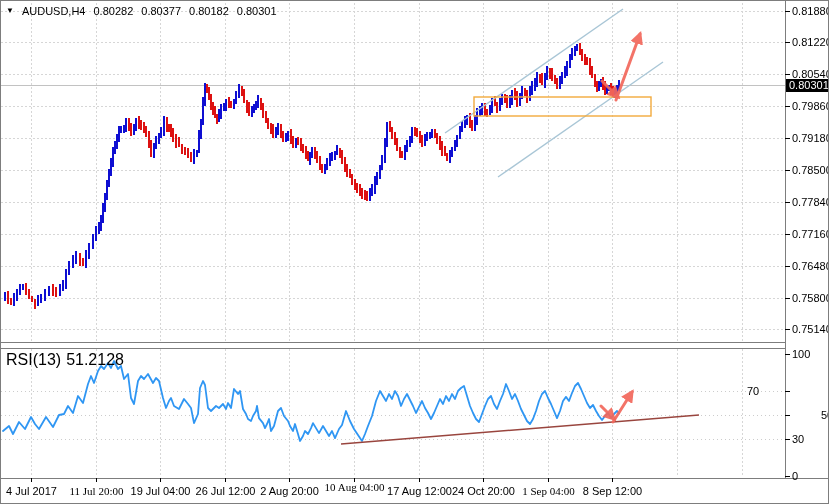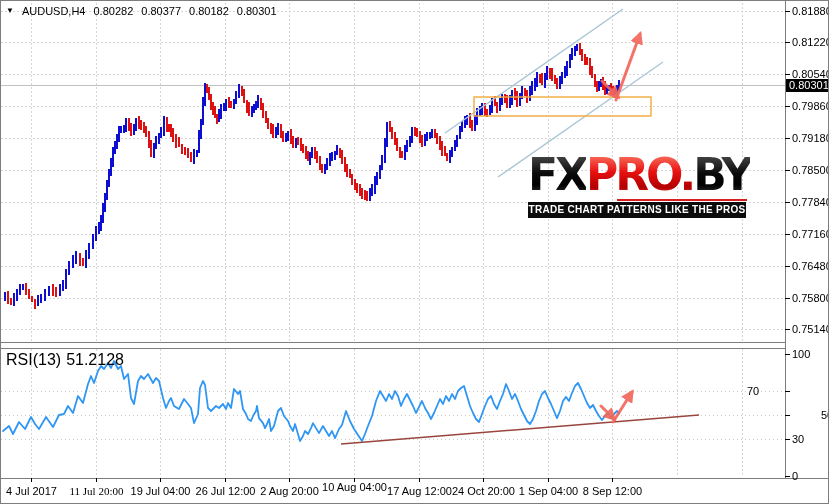--- a/index.html
+++ b/index.html
@@ -401,27 +401,20 @@
     <span>0.80301</span>
   </div>
 
   <div class="rsi-header">
     <span>RSI(13)</span>
     <span>51.2128</span>
   </div>
 
   <div class="price-tag" id="price-tag" style="background: rgb(0, 0, 0); color: rgb(255, 255, 255); top: 78px;">0.80301</div>
 
-  <div class="watermark">
-    <div class="wm-text">
-      <span class="wm-dark">FX</span><span class="wm-red">PRO.</span><span class="wm-dark">BY</span>
-    </div>
-    <div class="wm-redline" id="wm-redline" style="background: rgb(212, 32, 32);"></div>
-    <div class="wm-bar" id="wm-bar" style="background: rgb(12, 12, 12); color: rgb(255, 255, 255);">TRADE CHART PATTERNS LIKE THE PROS</div>
-  </div>
 
   <div id="labels">
       <div class="overlay-label" style="left: 791px; top: 4px;">0.81880</div>
       <div class="overlay-label" style="left: 791px; top: 35px;">0.81220</div>
       <div class="overlay-label" style="left: 791px; top: 67px;">0.80540</div>
       <div class="overlay-label" style="left: 791px; top: 99px;">0.79860</div>
       <div class="overlay-label" style="left: 791px; top: 131px;">0.79180</div>
       <div class="overlay-label" style="left: 791px; top: 163px;">0.78500</div>
       <div class="overlay-label" style="left: 791px; top: 195px;">0.77840</div>
       <div class="overlay-label" style="left: 791px; top: 227px;">0.77160</div>
@@ -431,19 +424,19 @@
       <div class="overlay-label" style="left: 791px; top: 347px;">100</div>
       <div class="overlay-label" style="left: 746px; top: 384px;">70</div>
       <div class="overlay-label" style="left: 820px; top: 408px;">50</div>
       <div class="overlay-label" style="left: 791px; top: 432px;">30</div>
       <div class="overlay-label" style="left: 791px; top: 469px;">0</div>
       <div class="overlay-label time-label" style="left: 30.5px; top: 484px;">4 Jul 2017</div>
       <div class="overlay-label time-label" style="left: 95.5px; top: 484px; font-family: Liberation Serif, serif;">11 Jul 20:00</div>
       <div class="overlay-label time-label" style="left: 159.5px; top: 484px;">19 Jul 04:00</div>
       <div class="overlay-label time-label" style="left: 224.5px; top: 484px;">26 Jul 12:00</div>
       <div class="overlay-label time-label" style="left: 288.5px; top: 484px;">2 Aug 20:00</div>
-      <div class="overlay-label time-label" style="left: 353.5px; top: 480px;">10 Aug 04:00</div>
+      <div class="overlay-label time-label" style="left: 353.5px; top: 480px; font-family: Liberation Serif, serif;">10 Aug 04:00</div>
       <div class="overlay-label time-label" style="left: 418.5px; top: 484px;">17 Aug 12:00</div>
       <div class="overlay-label time-label" style="left: 482.5px; top: 484px;">24 Oct 20:00</div>
-      <div class="overlay-label time-label" style="left: 547.5px; top: 484px;">1 Sep 04:00</div>
+      <div class="overlay-label time-label" style="left: 547.5px; top: 484px; font-family: Liberation Serif, serif;">1 Sep 04:00</div>
       <div class="overlay-label time-label" style="left: 611.5px; top: 484px;">8 Sep 12:00</div>
     </div>
 </div>
 
 </body></html>

